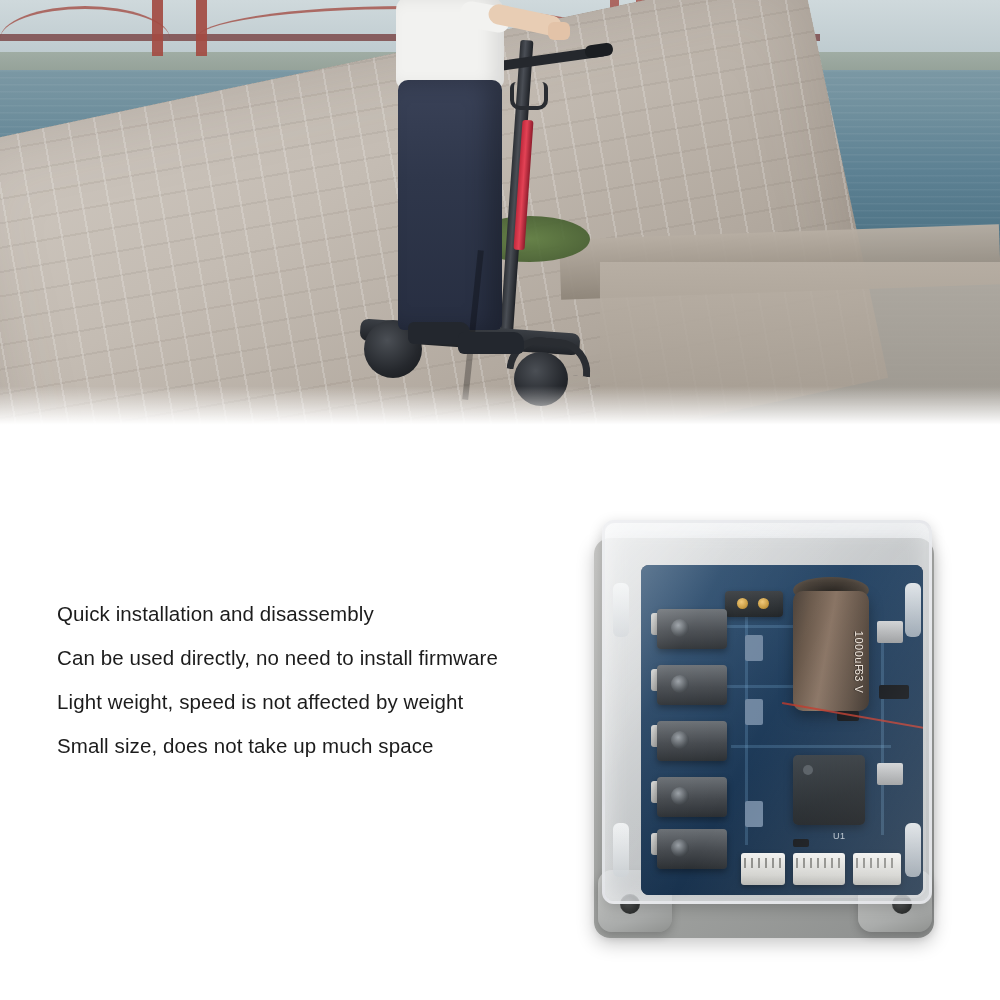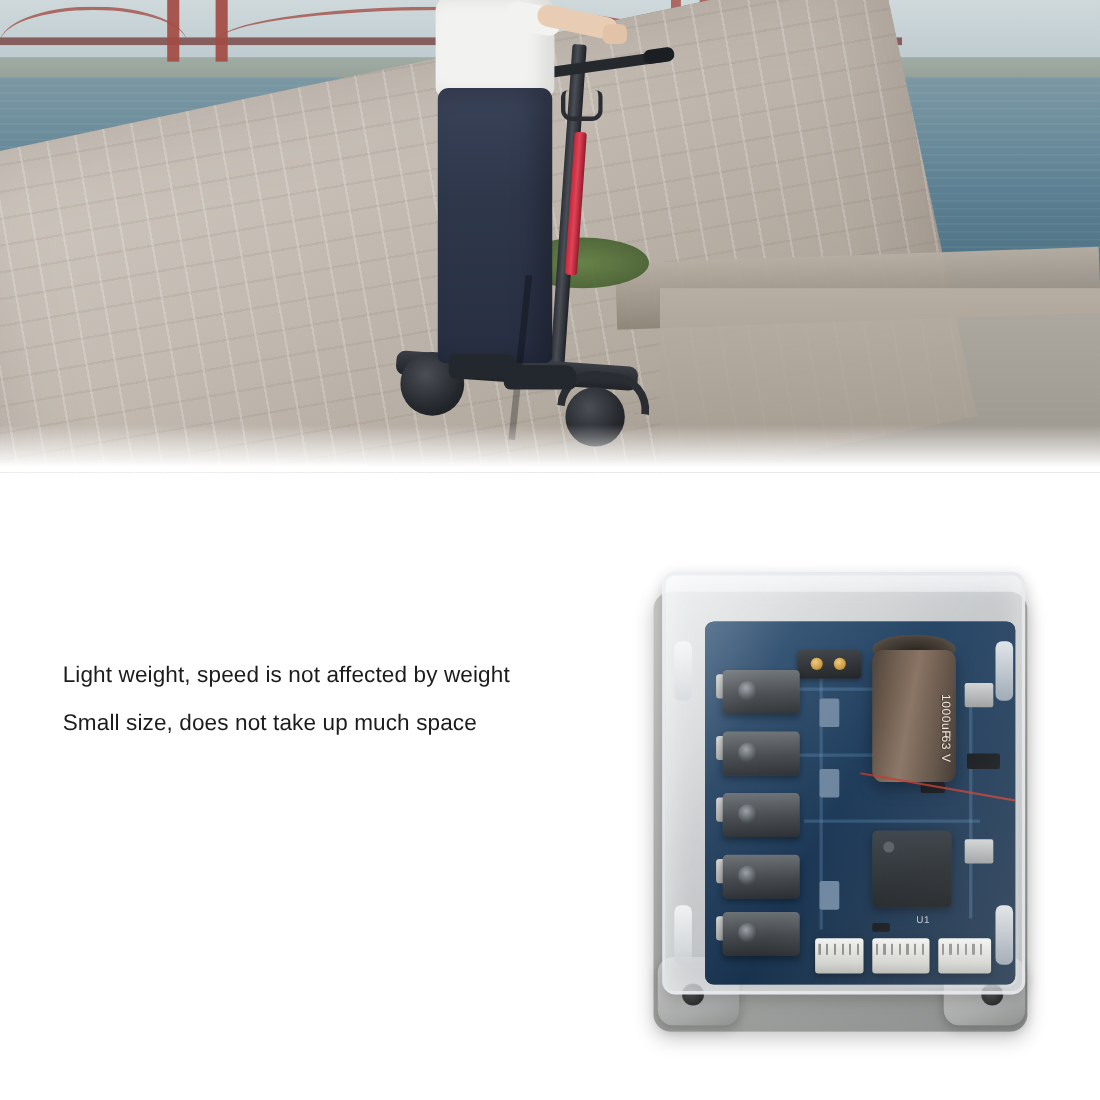--- a/index.html
+++ b/index.html
@@ -576,20 +576,22 @@
       </div>
       <div class="shoe s1"></div>
       <div class="shoe s2"></div>
     </div>
 
     <div class="hero-blur"></div>
     <div class="hero-fade"></div>
   </div>
 
   <div class="features">
+    <div class="feature-line">Quick installation and disassembly</div>
+    <div class="feature-line">Can be used directly, no need to install firmware</div>
     <div class="feature-line">Light weight, speed is not affected by weight</div>
     <div class="feature-line">Small size, does not take up much space</div>
   </div>
 
   <div class="product">
 
     <div class="base-plate"></div>
     <div class="ear left">
       <div class="ear-hole"></div>
     </div>

